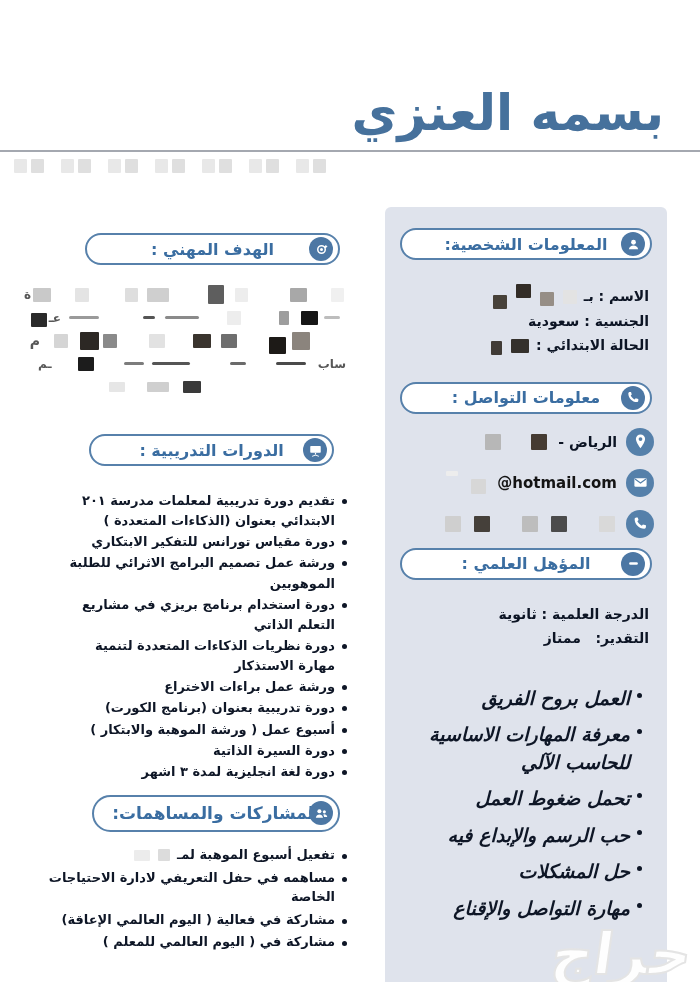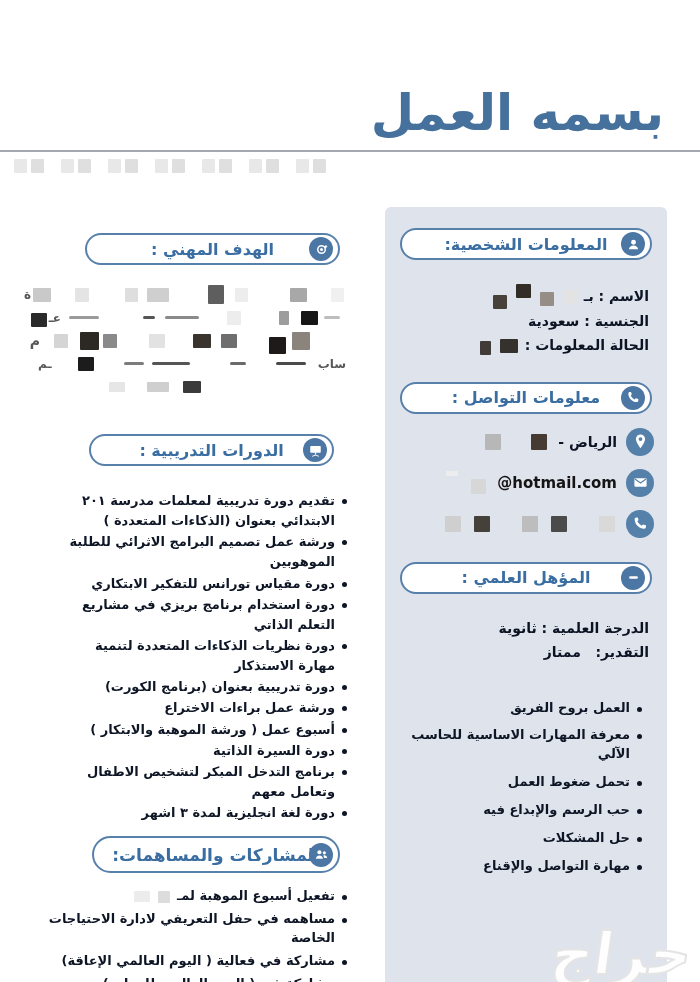--- a/index.html
+++ b/index.html
@@ -41,42 +41,42 @@
                     border-radius:50%;background:#0e1626;}
   .courses{margin-top:25px;font-size:13px;line-height:1.55;margin-left:40px;}
   .courses li{margin-bottom:1px;}
   .parts{margin-top:14px;font-size:13px;line-height:1.45;}
   .parts li{margin-bottom:4px;}
   
   .panel{position:absolute;left:385px;top:207px;width:282px;height:808px;
          background:#dfe3ec;border-radius:6px;box-sizing:border-box;}
   .panel .pill{margin:21px 15px 0;}
   .panel .pill.m2{margin-top:24px;}
-  .panel .pill.m3{margin-top:24px;}
+  .panel .pill.m3{margin-top:10px;}
   .panel .pill.m4{margin-top:28px;}
   .info{margin:24px 18px 0;font-size:14px;font-weight:bold;color:#0c1424;line-height:1.75;text-align:right;}
   .info2{margin-top:22px;}
   .c-rows{margin-top:14px;display:flex;flex-direction:column;gap:13px;padding:0 13px;}
   .c-row{display:flex;align-items:center;gap:9px;min-height:28px;font-size:14px;font-weight:bold;color:#0c1424;}
   .cicon{width:28px;height:28px;border-radius:50%;background:#5580aa;flex:0 0 auto;
          display:flex;align-items:center;justify-content:center;}
   .cicon svg{width:17px;height:17px;fill:#fff;}
   .email{font-size:15px;color:#141414;direction:ltr;unicode-bidi:embed;}
-  .skills{margin:34px 22px 8px 10px;font-size:13px;line-height:1.45;}
+  .skills{margin:34px 22px 8px 10px;font-size:19px;line-height:1.45;font-style:italic;}
   .skills li{margin-bottom:9px;}
   
   .haraj{position:absolute;right:8px;bottom:-6px;font-size:58px;font-weight:bold;
          color:#fefefe;-webkit-text-stroke:2px #e4e4e4;transform:skewX(-8deg);
          letter-spacing:3px;z-index:3;}
 </style>
 </head>
 <body>
 
 <div class="top-line"></div>
-<h1 class="title">بسمه العمل</h1>
+<h1 class="title">بسمه العنزي</h1>
 <div class="faint-strip">
   <span class="fp">
       <i></i>
       <i></i>
     </span>
     <span class="fp">
       <i></i>
       <i></i>
     </span>
   <span class="fp">
@@ -201,29 +201,28 @@
       <svg viewBox="0 0 20 20">
           <rect x="3" y="4" width="14" height="9" rx="1"></rect>
           <path d="M9.2 13h1.6v2.2H9.2z"></path>
           <path d="M5.2 17.2l4.8-2 4.8 2-0.6 1.2L10 16.6l-4.2 1.8z"></path>
         </svg>
     </span>
   </div>
 
   <ul class="blist courses">
     <li>تقديم دورة تدريبية لمعلمات مدرسة ٢٠١ الابتدائي بعنوان (الذكاءات المتعددة )</li>
+    <li>دورة مقياس تورانس للتفكير الابتكاري</li>
     <li>ورشة عمل تصميم البرامج الاثرائي للطلبة الموهوبين</li>
-    <li>دورة مقياس تورانس للتفكير الابتكاري</li>
     <li>دورة استخدام برنامج بريزي في مشاريع التعلم الذاتي</li>
     <li>دورة نظريات الذكاءات المتعددة لتنمية مهارة الاستذكار</li>
+    <li>ورشة عمل براءات الاختراع</li>
     <li>دورة تدريبية بعنوان (برنامج الكورت)</li>
-    <li>ورشة عمل براءات الاختراع</li>
     <li>أسبوع عمل ( ورشة الموهبة والابتكار )</li>
     <li>دورة السيرة الذاتية</li>
-    <li>برنامج التدخل المبكر لتشخيص الاطفال وتعامل معهم</li>
     <li>دورة لغة انجليزية لمدة ٣ اشهر</li>
   </ul>
 
   <div class="pill parts-pill">
     <span>المشاركات والمساهمات:</span>
     <span class="pic">
       <svg viewBox="0 0 20 20">
           <circle cx="7.2" cy="7" r="2.7"></circle>
           <path d="M2.4 15.6c.6-2.9 2.5-4.4 4.8-4.4s4.2 1.5 4.8 4.4z"></path>
           <circle cx="13.8" cy="7.8" r="2.1"></circle>
@@ -260,21 +259,21 @@
   <div class="info">
     <div>
       <span>الاسم : بـ</span>
       <span class="sq" style="background:#e3e3e3"></span>
       <span class="sq" style="background:#968e86;transform:translateY(2px)"></span>
       <span class="sq" style="background:#322c26;transform:translateY(-6px);width:15px"></span>
       <span class="sq" style="background:#474139;transform:translateY(5px)"></span>
     </div>
     <div>الجنسية : سعودية</div>
     <div>
-      <span>الحالة المعلومات :</span>
+      <span>الحالة الابتدائي :</span>
       <span class="sq" style="background:#35312c;width:18px"></span>
       <span class="sq" style="background:#403b36;width:11px;transform:translateY(2px)"></span>
     </div>
   </div>
 
   <div class="pill m2">
     <span>معلومات التواصل :</span>
     <span class="pic">
       <svg viewBox="0 0 20 20">
           <path d="M5 2.8c-1 0-1.9.9-1.9 1.9 0 6.3 5.1 11.4 11.4 11.4 1 0 1.9-.9 1.9-1.9v-2.1l-3.5-1-1.4 1.4C9.3 11.4 7.4 9.5 6.3 7.3l1.4-1.4-1-3.1z"></path>

